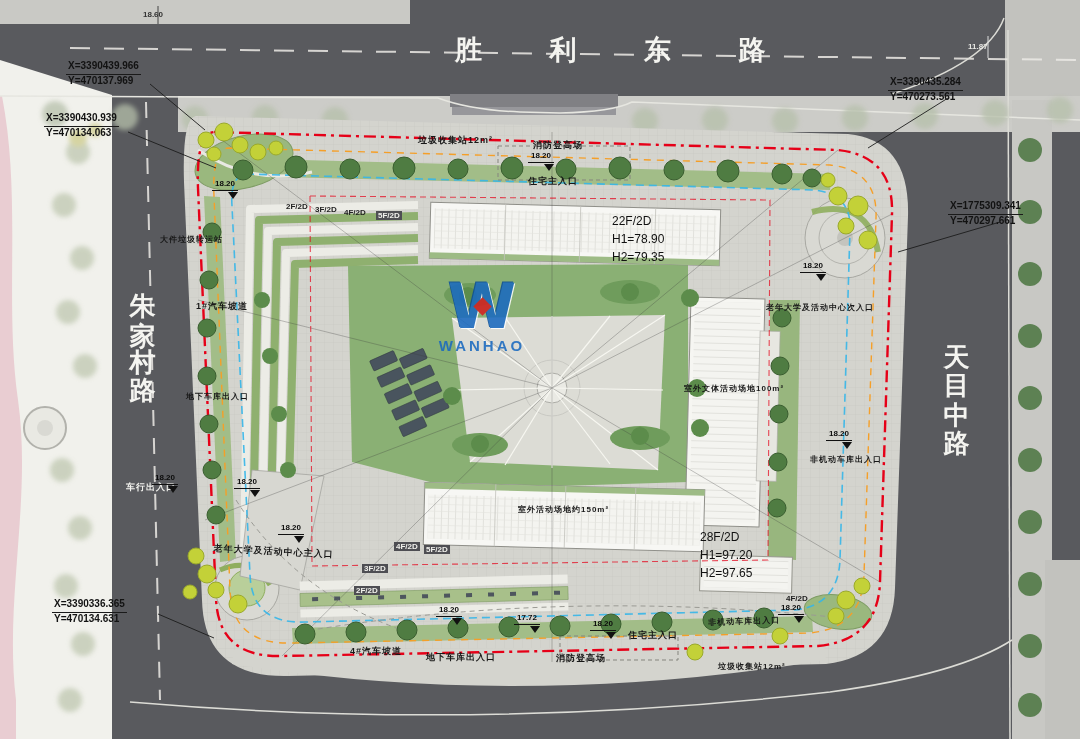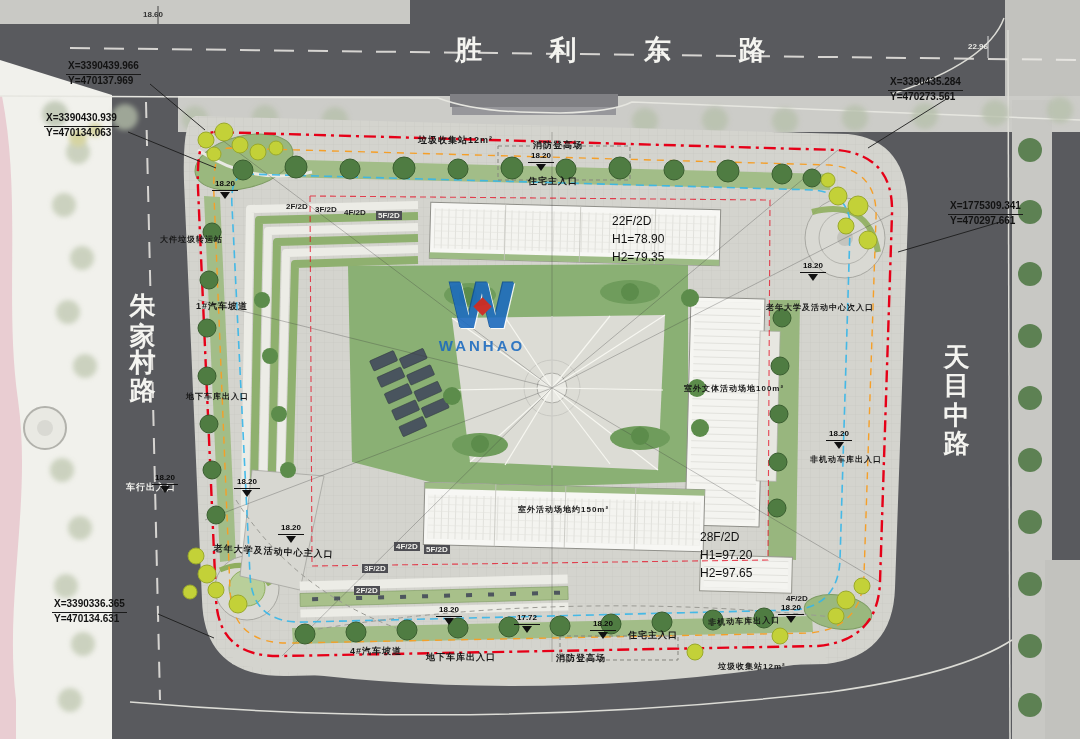--- a/index.html
+++ b/index.html
@@ -17,21 +17,21 @@
   .roadname{position:absolute;color:#f4f4f0;font-weight:bold;font-size:27px;
             letter-spacing:30px;white-space:nowrap;}
   .roadname.vert{writing-mode:vertical-rl;font-size:26px;letter-spacing:28px;}
   .legend{position:absolute;left:737px;top:38px;width:168px;border-left:1px solid #c9b4a8;}
   .legend .row{font-size:9px;color:#8a4438;font-weight:bold;padding:1px 4px 2px;white-space:nowrap;}
   .legend .r0{border-bottom:1.5px solid #c05348;}
   .legend .r1{border-bottom:1px solid #bcae9f;}
   .legend .r2{border-bottom:1px dashed #bcae9f;}
   .legend .r3{border-bottom:1px dashed #b05048;}
   .legend .r4{border-bottom:1px solid #b05048;}
-  .elev{position:absolute;display:flex;flex-direction:column;align-items:center;
+  .elev{position:absolute;display:flex;flex-direction:column;align-items:flex-end;
         color:#0c0c0c;font-size:8px;font-weight:bold;line-height:1.1;}
   .elev .ev{border-bottom:1px solid #111;padding:0 3px 1px;}
   .elev .tri{width:0;height:0;border-left:5px solid transparent;
              border-right:5px solid transparent;border-top:7px solid #111;margin-top:1px;}
   .pf{position:absolute;font-size:8px;font-weight:bold;color:#222;white-space:nowrap;}
   .pf.inv{background:#4e4e53;color:#f0f0ec;padding:0 2px;}
   .twr{position:absolute;font-size:12px;font-weight:normal;color:#111;line-height:1.5;white-space:nowrap;}
   .twr span{display:block;}
   .tinyelev{position:absolute;font-size:8px;font-weight:bold;white-space:nowrap;}
   .wm1{position:absolute;left:552px;top:288px;font-size:33px;font-weight:bold;
@@ -461,21 +461,21 @@
     </div>
 <div class="elev" style="left:826px;top:430px">
       <span class="ev">18.20</span>
       <span class="tri"></span>
     </div>
 <div class="elev" style="left:514px;top:614px">
       <span class="ev">17.72</span>
       <span class="tri"></span>
     </div>
 <div class="tinyelev" style="left:143px;top:10px;color:#333">18.60</div>
-<div class="tinyelev" style="left:968px;top:42px;color:#e8e8e4">22.96</div>
+<div class="tinyelev" style="left:968px;top:42px;color:#e8e8e4">11.87</div>
 
 <div class="logo">
   <div class="w">W</div>
   <span class="mark"></span>
   <div class="sub">WANHAO</div>
 </div>
 
 </div>
 
 </body></html>

